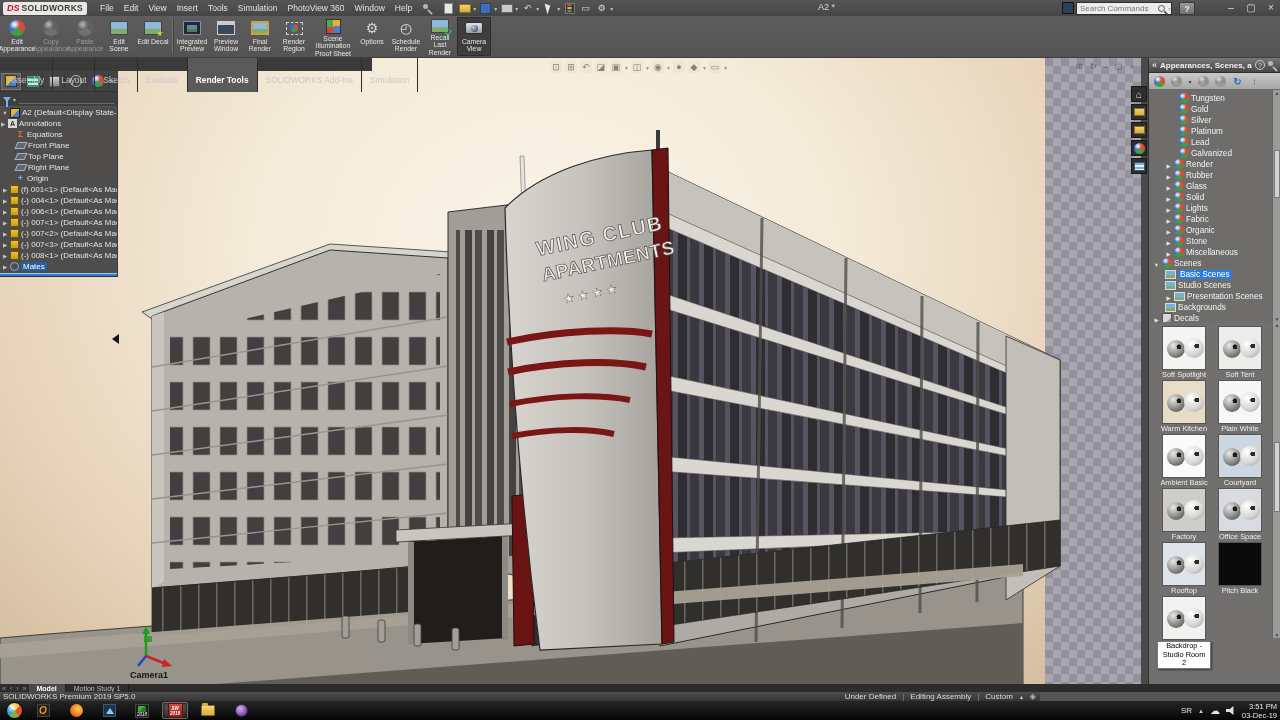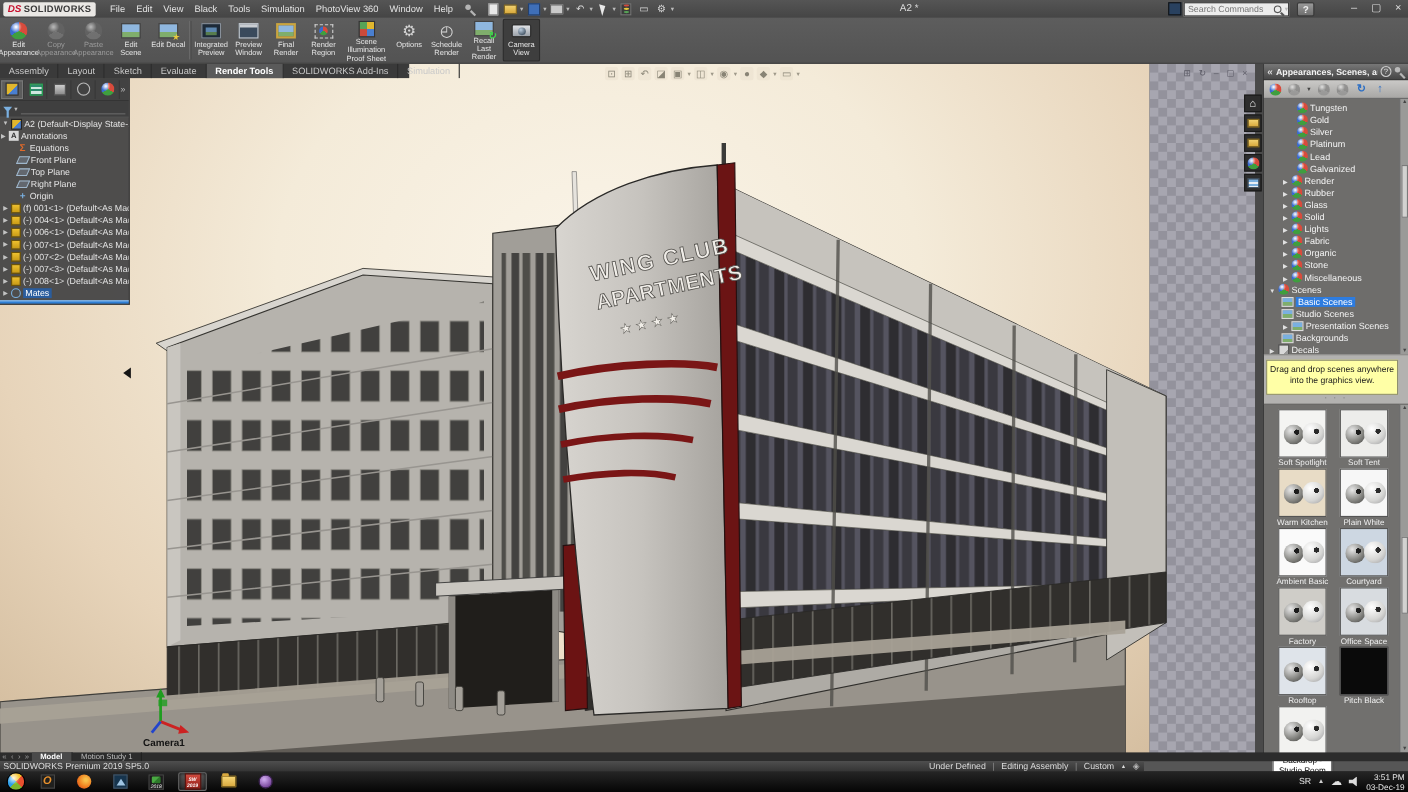--- a/index.html
+++ b/index.html
@@ -55,21 +55,21 @@
 .ic-frame{width:18px;height:14px;border:2px solid #caa53f;background:linear-gradient(#8fb7df 60%,#7fae6c 60%)}
 .ic-region{width:17px;height:13px;border:1px dashed #cfcfcf;display:flex;align-items:center;justify-content:center}
 .ic-region i{width:8px;height:8px;border-radius:50%;background:conic-gradient(#d84b3c 0 33%,#3f9e3f 0 66%,#3a6bd0 0)}
 .ic-proof{width:15px;height:15px;background:conic-gradient(#e0b62e 0 25%,#4a7fd0 0 50%,#cc4a3a 0 75%,#57a357 0);border:1px solid #333}
 .gly{font-size:14px;color:#d6d6d6;line-height:1}
 .ic-cam{width:18px;height:12px;background:linear-gradient(#e2e5e9,#9aa0a8);border:1px solid #2e2e2e;border-radius:2px;position:relative}
 .ic-cam::after{content:"";position:absolute;left:5px;top:2px;width:7px;height:7px;border-radius:50%;background:radial-gradient(circle at 35% 30%,#bcd,#234)}
 .rsep{width:1px;background:#6e6e6e;margin:3px 2px;box-shadow:1px 0 0 #444}
 
 .tabrow{position:absolute;left:0;top:58px;width:372px;height:13px;background:#3a3a3a;display:flex;z-index:50}
-.tabrow .tab{padding:1px 8px;font-size:8.4px;color:#c9c9c9;border-right:1px solid #2c2c2c;white-space:nowrap}
+.tabrow .tab{padding:17px 8px;font-size:8.4px;color:#c9c9c9;border-right:1px solid #2c2c2c;white-space:nowrap}
 .tabrow .tab.active{background:#5a5a5a;color:#fff;font-weight:bold}
 
 .viewport{position:absolute;left:0;top:58px;width:1148px;height:628px;z-index:10}
 .sky{position:absolute;left:0;top:0;width:1045px;height:628px;background:radial-gradient(ellipse at 52% 30%,#faf4e8 0%,#f4ebd9 38%,#e7d4ba 72%,#d2bb9c 100%)}
 .checker{position:absolute;left:1045px;top:0;width:96px;height:628px;background:conic-gradient(#a7a6b0 0 25%,#93929c 0 50%,#a7a6b0 0 75%,#93929c 0);background-size:16px 16px}
 .tp-edge{position:absolute;left:1141px;top:0;width:7px;height:628px;background:#4a4a4a}
 svg.render{position:absolute;left:0;top:2px}
 .headsup{position:absolute;left:550px;top:3px;display:flex;gap:3px;align-items:center;opacity:.8}
 .headsup .hic{width:12px;height:12px;font-size:9px;line-height:12px;text-align:center;color:#6e6a5c;background:rgba(215,205,185,.25);border-radius:2px}
 .headsup .hdd{font-size:6px;color:#8a8576}
@@ -344,21 +344,21 @@
 
   <div class="titlebar">
     <div class="swlogo">
       <span class="ds">DS</span>
       <span class="sw">SOLIDWORKS</span>
     </div>
     <div class="menus">
       <span>File</span>
       <span>Edit</span>
       <span>View</span>
-      <span>Black</span>
+      <span>Insert</span>
       <span>Tools</span>
       <span>Simulation</span>
       <span>PhotoView 360</span>
       <span>Window</span>
       <span>Help</span>
     </div>
     <div class="pin-ic"></div>
     <div class="qat">
       <span class="qi">
           <i class="qi-new"></i>
@@ -724,24 +724,20 @@
       <div class="tr-row lv1">
           <span class="tw">▶</span>
           <span class="di"></span>
           <span class="lbl">Decals</span>
         </div>
       <div class="tp-scroll">
         <span class="sa" style="top:0">▲</span>
         <span class="thumbbar" style="top:60px;height:48px"></span>
         <span class="sa" style="bottom:0">▼</span>
       </div>
-    </div>
-    <div class="tp-band">
-      <div class="tooltip">Drag and drop scenes anywhere into the graphics view.</div>
-      <div class="dots">· · ·</div>
     </div>
     <div class="tp-thumbs">
       <div class="t-item">
           <div class="thumb" style="background: rgb(244, 244, 242);"></div>
           <span class="tl">Soft Spotlight</span>
         </div>
       <div class="t-item">
           <div class="thumb" style="background: rgb(237, 237, 235);"></div>
           <span class="tl">Soft Tent</span>
         </div>

